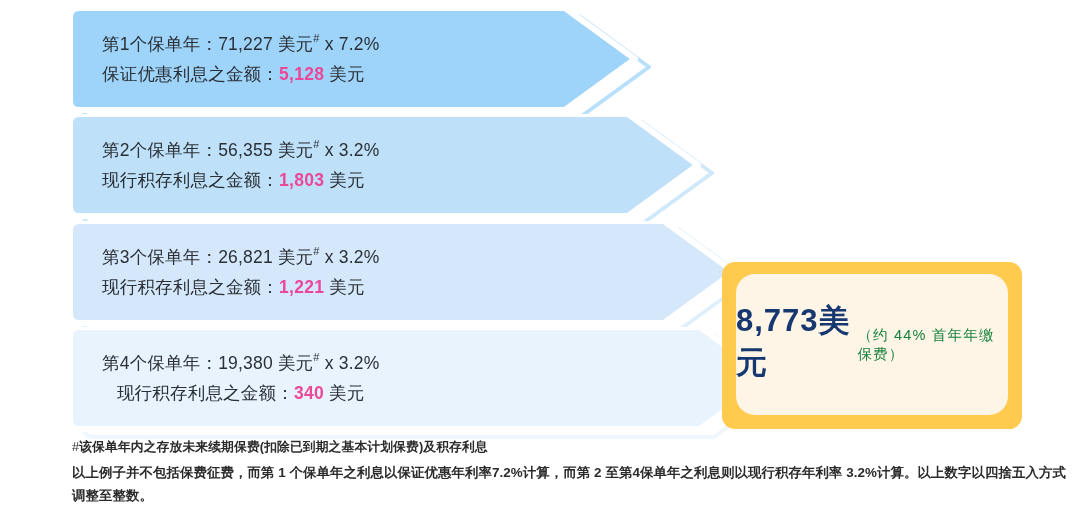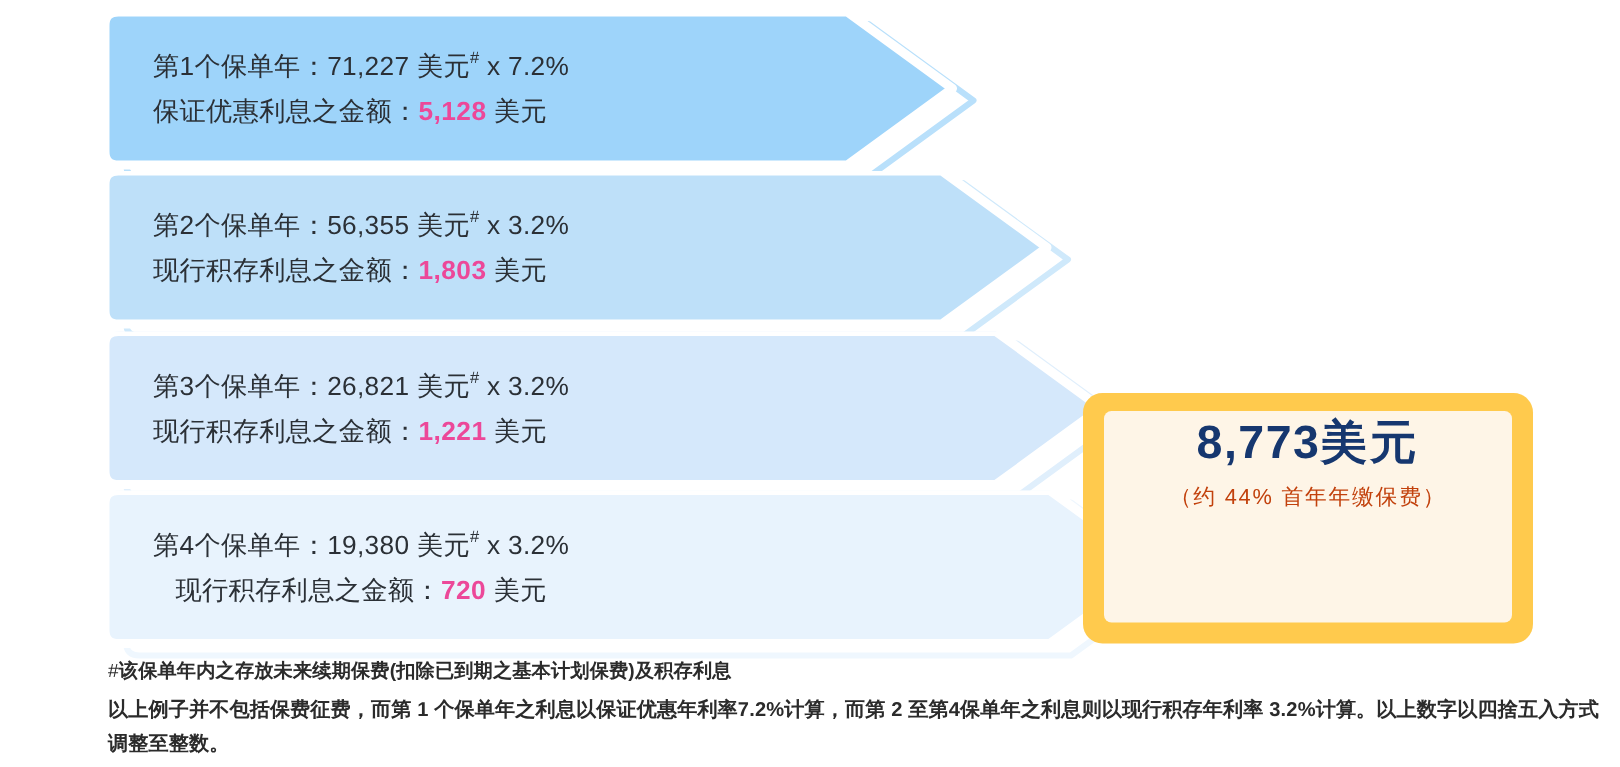--- a/index.html
+++ b/index.html
@@ -58,39 +58,39 @@
   }
   #total-title{
     font-size:17px;
     color:#16376f;
     letter-spacing:2px;
     margin:6px 0 9px 0;
     font-weight:normal;
   }
   #total-inner{
     background:#fef5e7;
-    border-radius:5px;
+    border-radius:19px;
     width:100%;
     flex:1;
     display:flex;
-    flex-direction:column;
+    flex-direction:row;
     align-items:center;
     justify-content:flex-start;
   }
   #total-amount{
     font-size:31px;
     font-weight:bold;
     color:#16376f;
     letter-spacing:1px;
     margin-bottom:6px;
   }
   #total-amount .unit{font-weight:bold;letter-spacing:2px;}
   #total-note{
     font-size:14.5px;
-    color:#c2410c;
+    color:#15803d;
     letter-spacing:1.2px;
   }
 
   
   #footnotes{
     position:absolute;
     left:60px;top:437px;
     width:1000px;
     color:#2b2b2b;
   }
@@ -153,21 +153,21 @@
       </div>
       <div class="arrow-row" style="top: 327px; width: 726px; height: 116px; text-align: center;">
         <div class="arrow-shape">
           <svg width="726" height="116" viewBox="0 0 726 116">
             <path d="M 9 0 L 630 0 L 700 51 L 630 102 L 9 102 Q 0 102 0 93 L 0 9 Q 0 0 9 0 Z" transform="translate(14,8)" fill="none" stroke="#eff7fe" stroke-width="4" stroke-linejoin="round"></path>
             <path d="M 9 0 L 630 0 L 700 51 L 630 102 L 9 102 Q 0 102 0 93 L 0 9 Q 0 0 9 0 Z" fill="#e8f3fd" stroke="#ffffff" stroke-width="6" stroke-linejoin="round"></path>
           </svg>
         </div>
         <div class="arrow-text" style="top: 21px;">
           <div class="line"><span>第4个保单年：19,380 美元</span><span class="sup">#</span><span> x 3.2%</span></div>
-          <div class="line"><span>现行积存利息之金额：</span><span class="amt">720</span><span> 美元</span></div>
+          <div class="line"><span>现行积存利息之金额：</span><span class="amt">340</span><span> 美元</span></div>
         </div>
       </div>
     </div>
 
   <div id="total-card" style="background: rgb(255, 202, 77);">
     <div id="total-inner" style="background: rgb(254, 245, 231);">
       <div id="total-amount">
         <span>8,773</span><span class="unit">美元</span>
       </div>
       <div id="total-note">（约 44% 首年年缴保费）</div>

